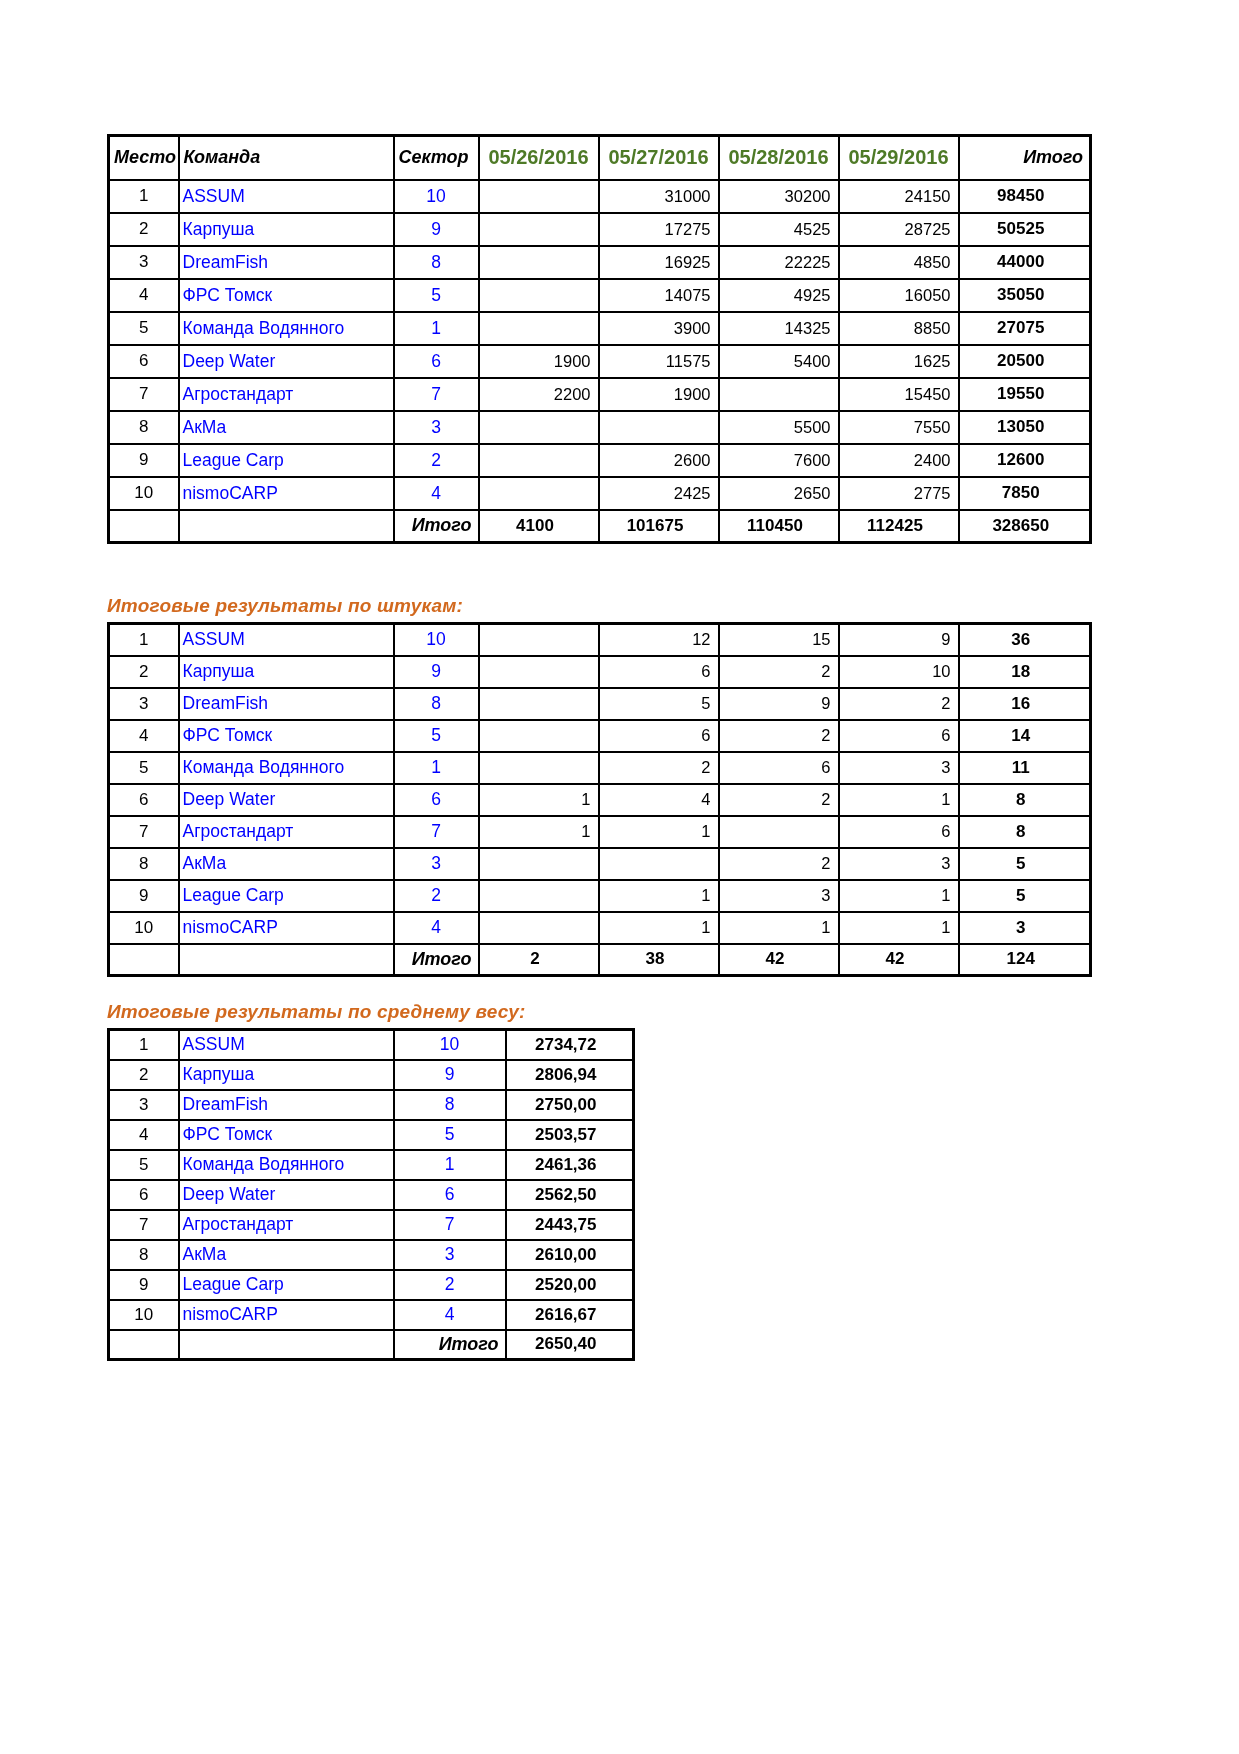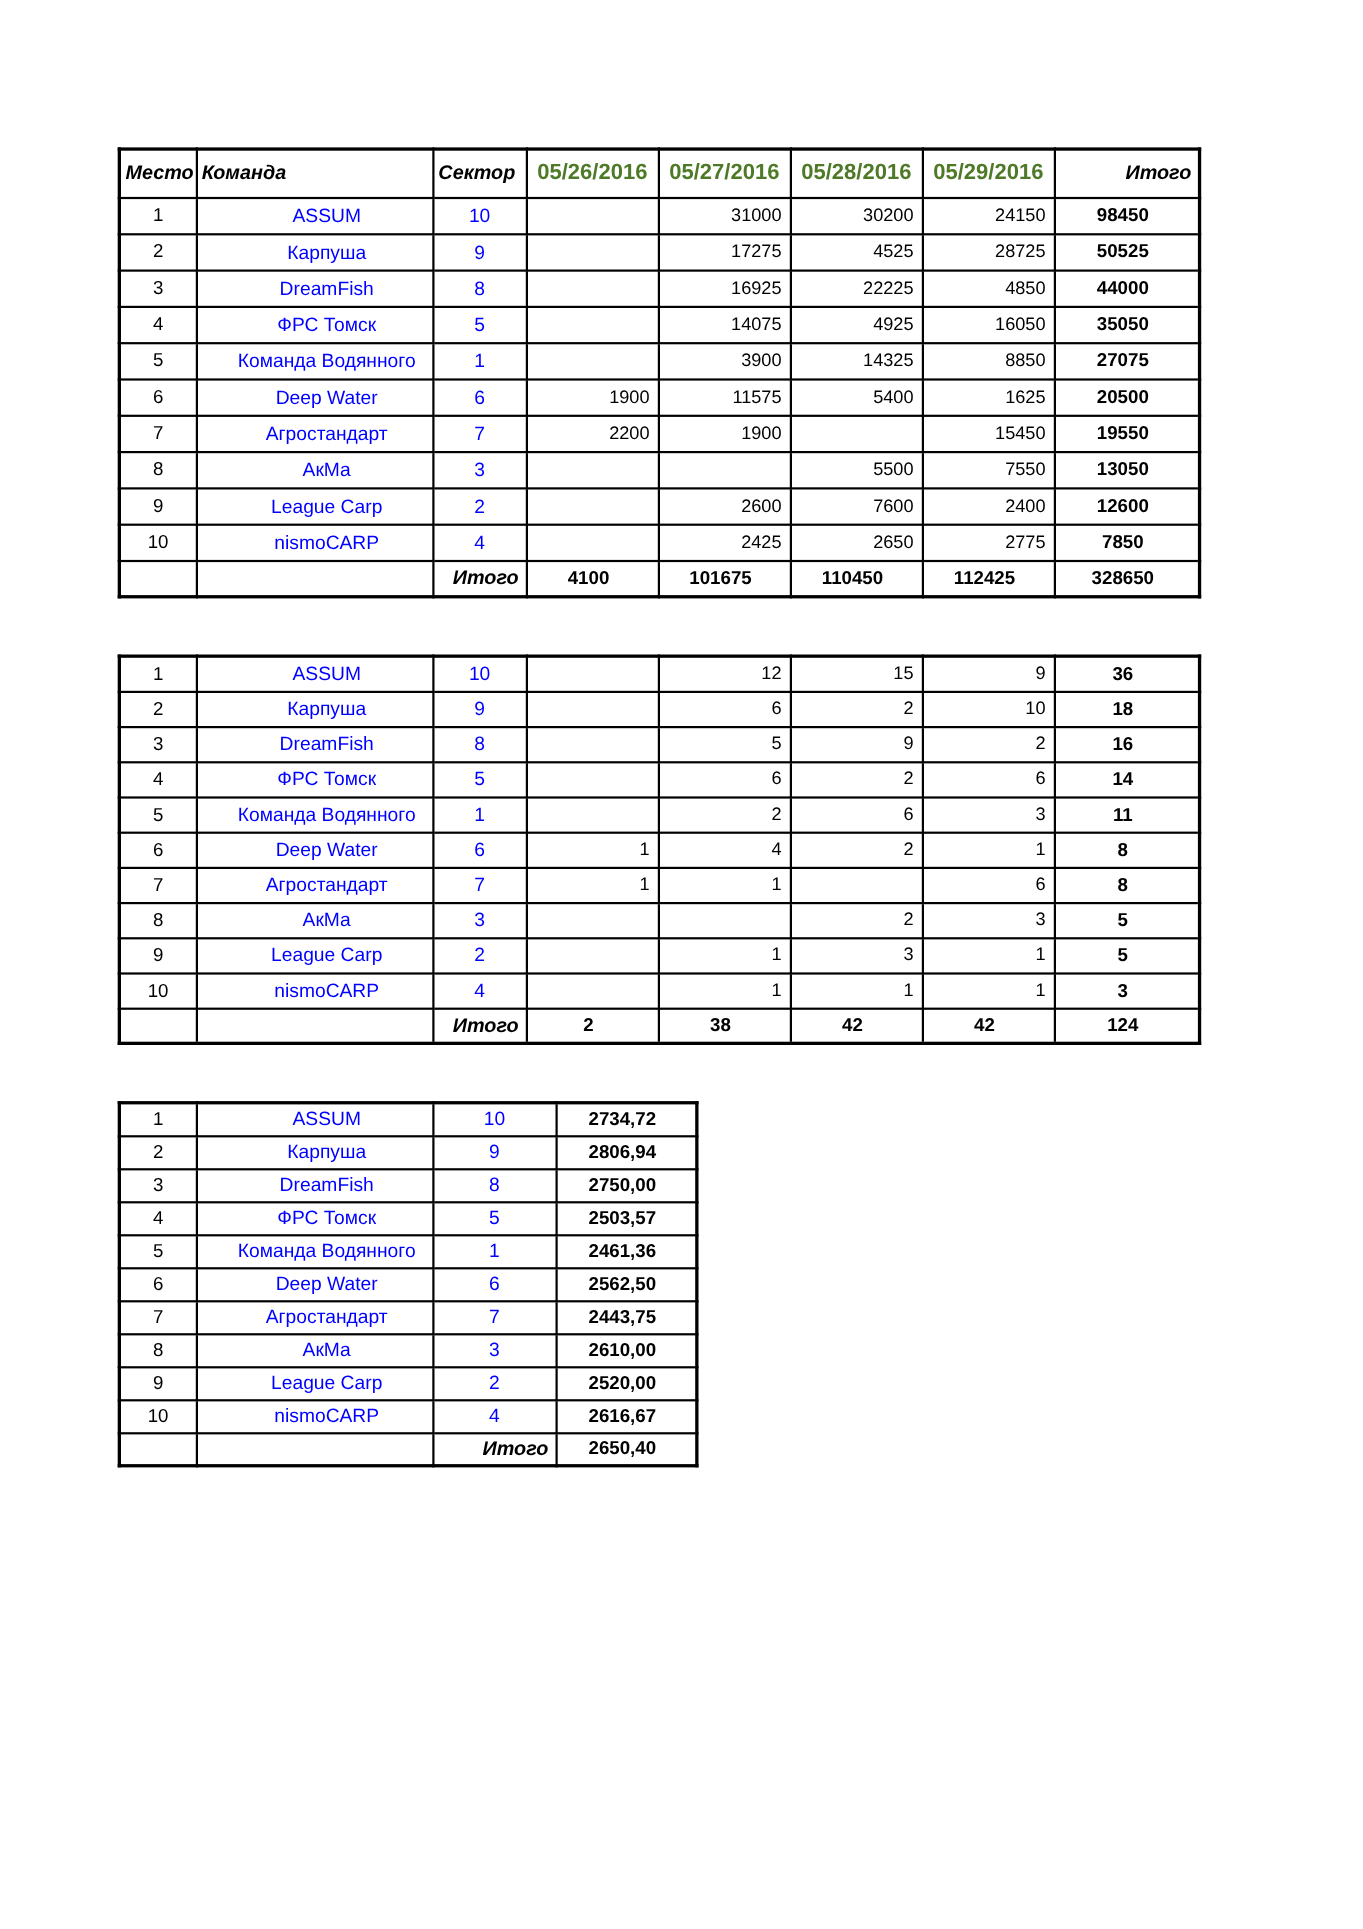--- a/index.html
+++ b/index.html
@@ -35,21 +35,21 @@
   .t1 th { height: 44px; }
   .t1 td { height: 33px; }
   .t2 td { height: 32px; }
   .t3 td { height: 30px; }
 
   .h { font-weight: bold; font-style: italic; font-size: 18px; text-align: left; padding-left: 4px; }
   .h.date { color: var(--date, #4E7A27); font-style: normal; text-align: center; font-size: 20px; padding: 0 4px; }
   .h.total { text-align: right; padding-right: 6px; }
 
   .place  { text-align: center; font-size: 17px; }
-  .team   { color: var(--team, #0000FF); text-align: center; padding-left: 22px; font-size: 17.5px; }
+  .team   { color: var(--team, #0000FF); text-align: left; padding-left: 3px; font-size: 17.5px; }
   .sector { color: var(--team, #0000FF); text-align: center; font-size: 17.5px; }
   .num    { text-align: right; padding-right: 7px; font-size: 16.5px; }
   .numb   { text-align: center; padding-right: 7px; font-size: 17px; font-weight: bold; }
   .tlabel { text-align: right; padding-right: 6px; font-weight: bold; font-style: italic; font-size: 18px; }
 </style>
 </head>
 <body>
 
 <section class="block" style="top:134px">
   <table class="t1">
@@ -195,20 +195,21 @@
         <td class="numb">101675</td>
         <td class="numb">110450</td>
         <td class="numb">112425</td>
         <td class="numb">328650</td>
       </tr>
     </tfoot>
   </table>
 </section>
 
 <section class="block" style="top:595px">
+  <div class="title">Итоговые результаты по штукам:</div>
   <table class="t2">
     <colgroup>
       <col style="width:70px">
         <col style="width:215px">
         <col style="width:85px">
       <col style="width:120px">
         <col style="width:120px">
         <col style="width:120px">
         <col style="width:120px">
       <col style="width:132px">
@@ -333,20 +334,21 @@
         <td class="numb">38</td>
         <td class="numb">42</td>
         <td class="numb">42</td>
         <td class="numb">124</td>
       </tr>
     </tfoot>
   </table>
 </section>
 
 <section class="block" style="top:1001px">
+  <div class="title">Итоговые результаты по среднему весу:</div>
   <table class="t3">
     <colgroup>
       <col style="width:70px">
         <col style="width:215px">
         <col style="width:112px">
         <col style="width:128px">
     </colgroup>
     <tbody>
   <tr>
     <td class="place">1</td>

